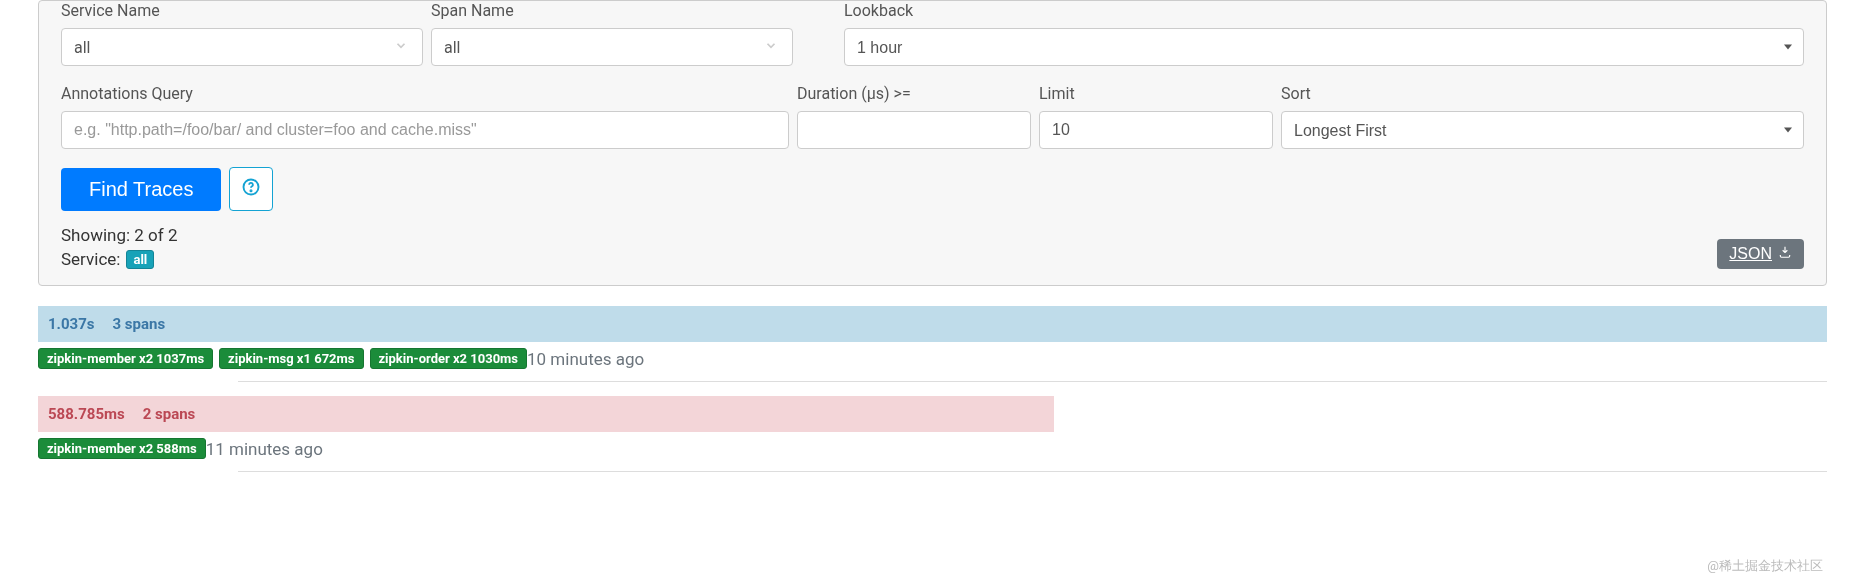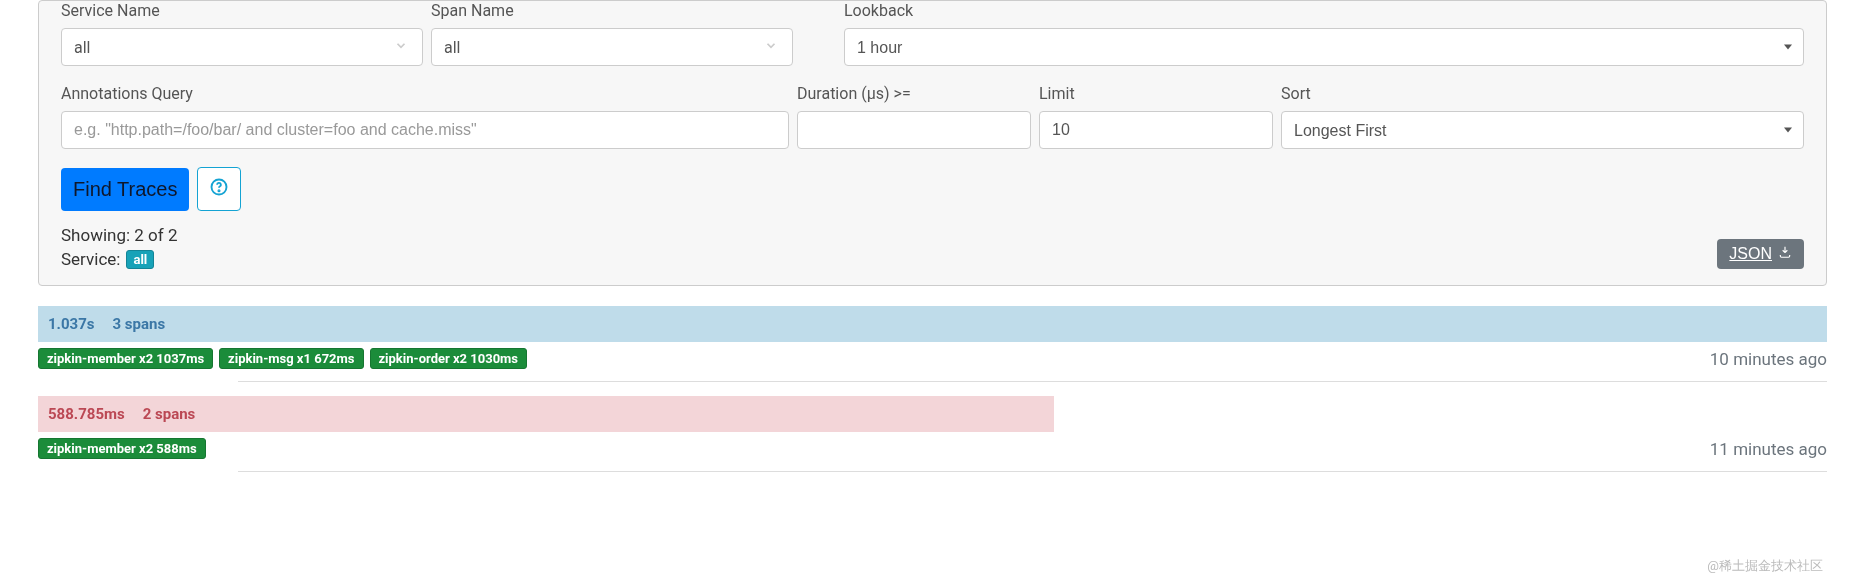--- a/index.html
+++ b/index.html
@@ -72,25 +72,25 @@
   .text-input::placeholder { color: #999; }
   .actions-row {
     display: flex;
     justify-content: space-between;
     align-items: flex-end;
   }
   .actions-left { display: flex; flex-direction: column; gap: 4px; }
   .btn-row { display: flex; align-items: center; gap: 8px; margin-bottom: 10px;}
   .find-btn {
     background: #007bff;
-    color: #0f172a;
+    color: #ffffff;
     border: none;
     border-radius: 4px;
     font-size: 20px;
-    padding: 10px 12px;
+    padding: 10px 28px;
     cursor: pointer;
   }
   .help-btn {
     width: 44px; height: 44px;
     background: #fff;
     border: 1px solid #14a3d3;
     border-radius: 4px;
     display: flex;
     align-items: center;
     justify-content: center;
@@ -134,21 +134,20 @@
     font-weight: bold;
     font-size: 15px;
     gap: 18px;
     position: relative;
   }
   .trace-bar.success { background: #bfdcea; color: #3b77a6; }
   .trace-bar.error { background: #f3d5d8; color: #bb4854; }
   .trace-meta {
     display: flex;
     align-items: center;
-    justify-content: space-between;
     margin-top: 6px;
     position: relative;
   }
   .tags-left { display: flex; gap: 6px; flex-wrap: wrap; }
   .span-tag {
     background: #1b8c3a;
     border: 1px solid #167631;
     color: #fff;
     font-size: 13px;
     font-weight: bold;

